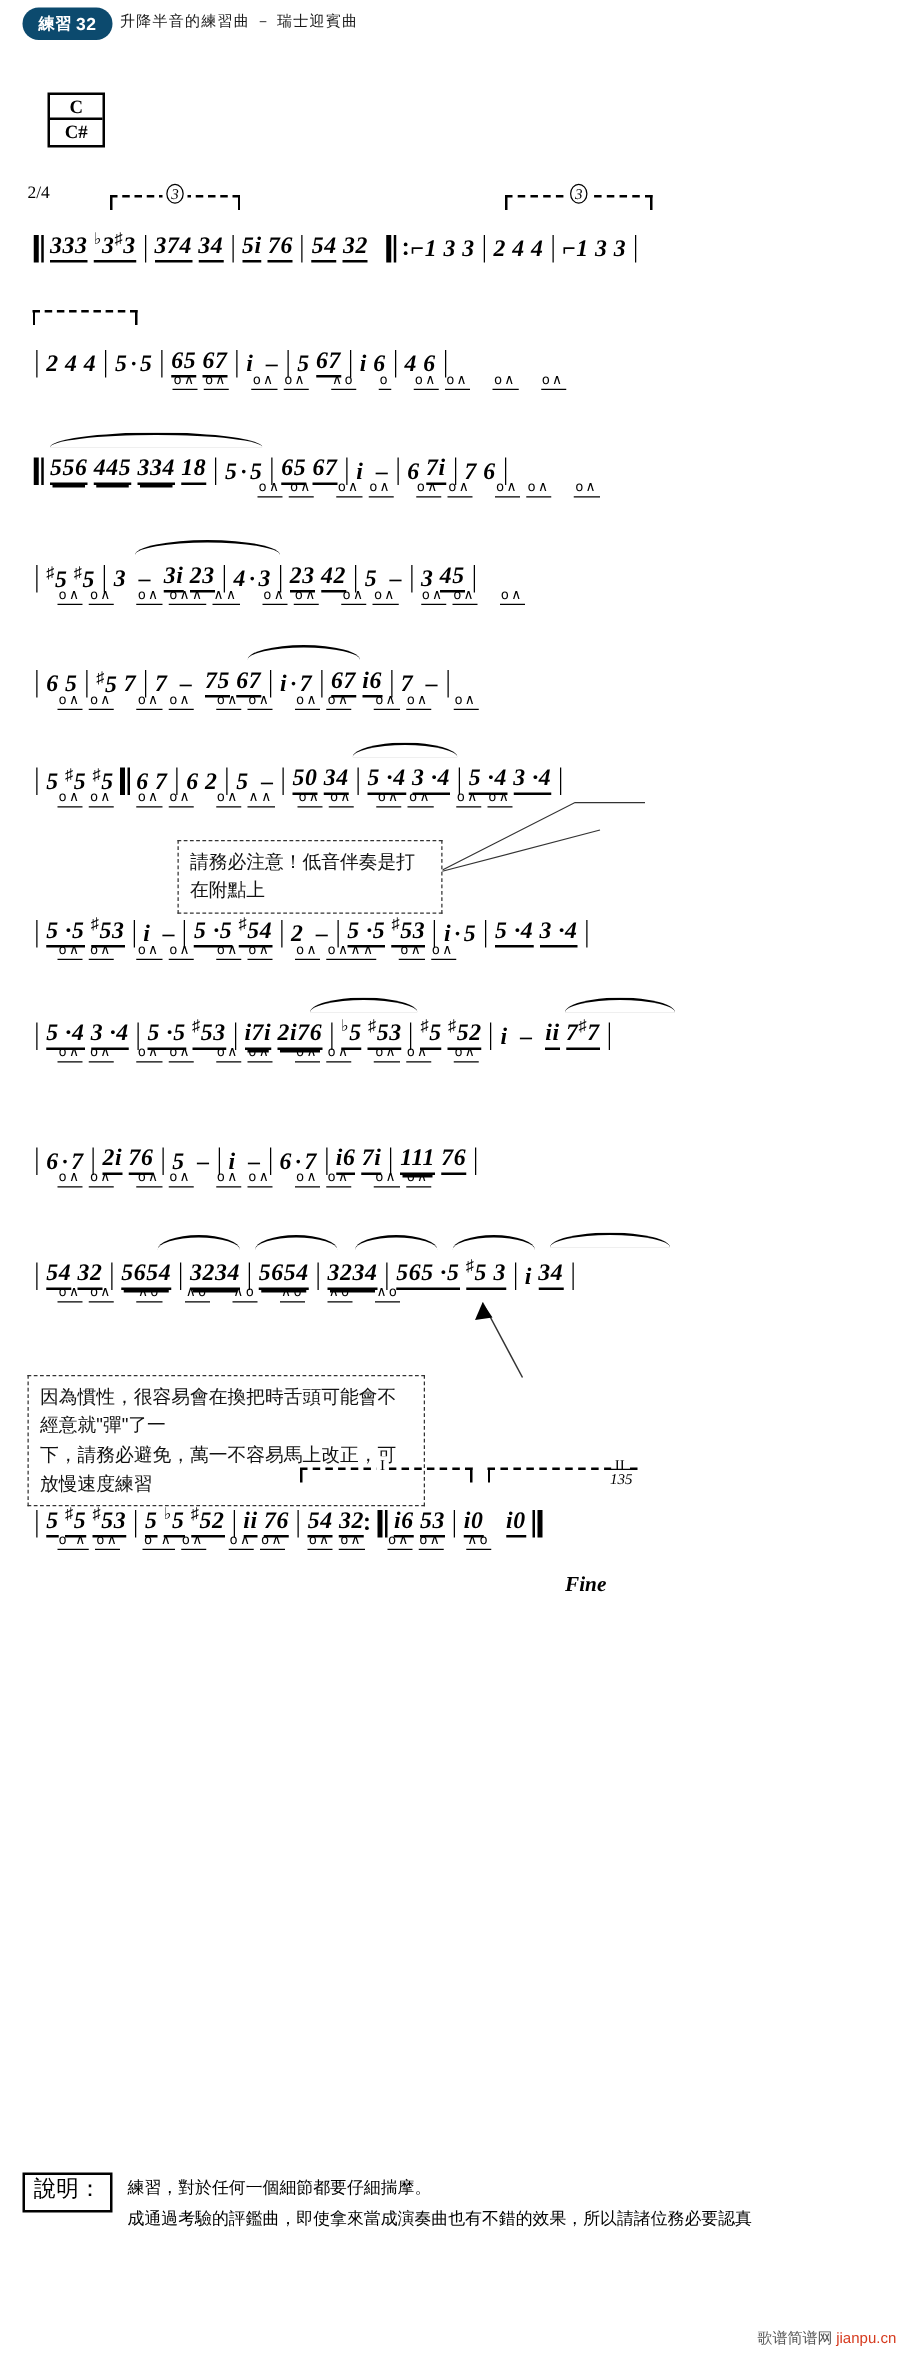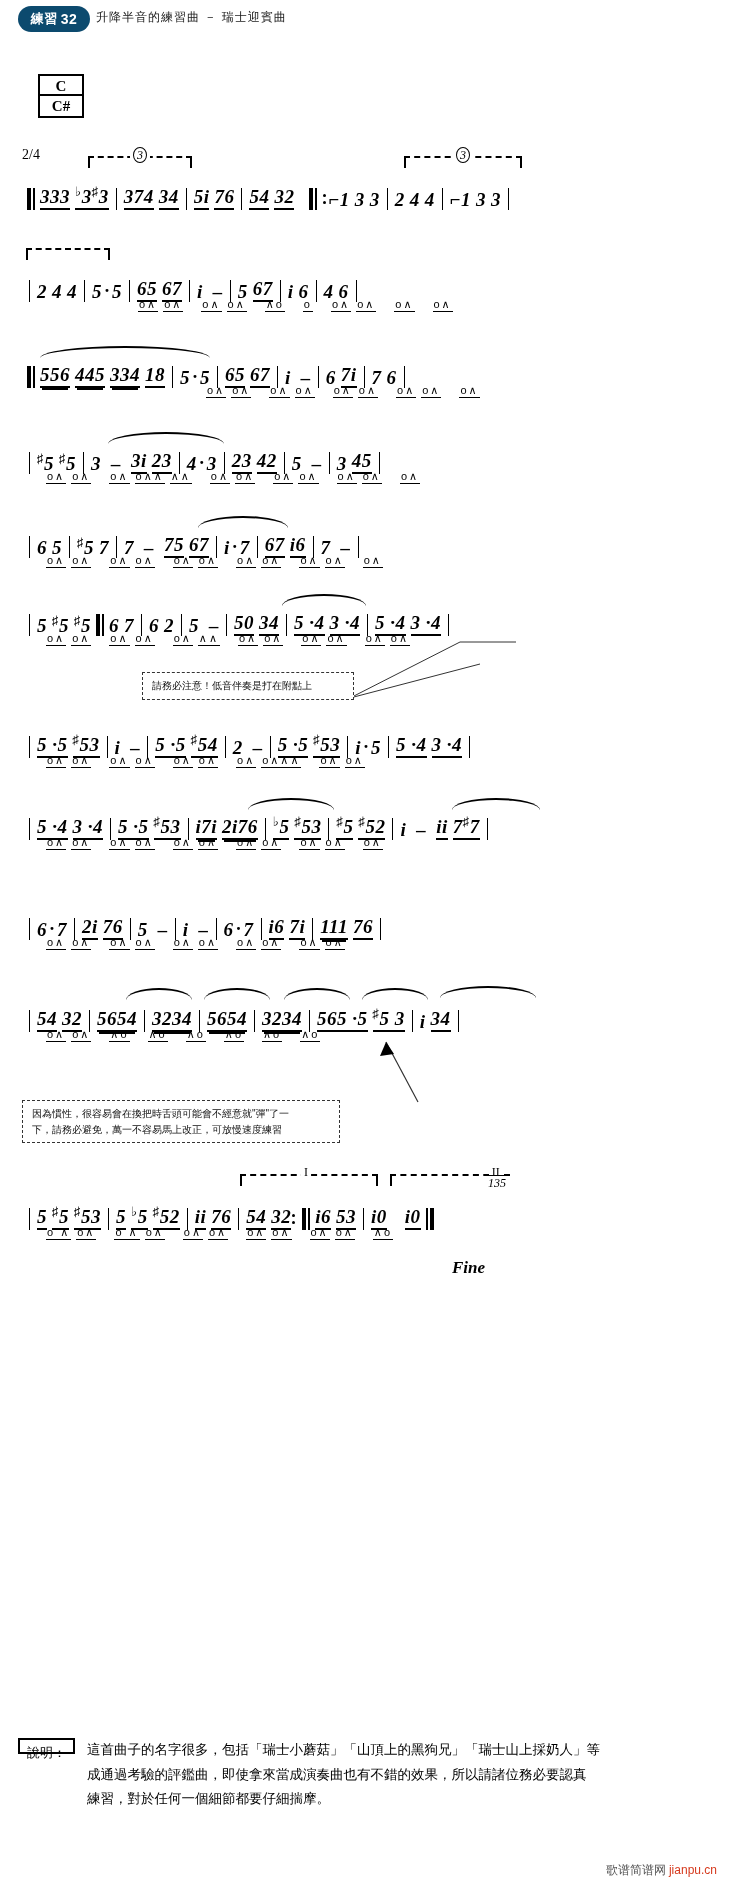--- a/index.html
+++ b/index.html
@@ -153,36 +153,36 @@
     font-family: "Liberation Serif", serif;
   }
 
   
   .callout {
     position: absolute;
     border: 1px dashed #333;
     background: #fff;
     padding: 5px 9px;
     font-family: "Liberation Sans", sans-serif;
-    font-size: 10px;
+    font-size: 15px;
     line-height: 1.55;
     color: #111;
   }
   .leader { position:absolute; }
 
   .fine {
     position:absolute; font-style: italic; font-weight: bold;
     font-size: 17px; font-family: "Liberation Serif", serif;
   }
 
   
   .notebox { position:absolute; left: 18px; top: 1738px; width: 700px; display:flex; }
   .notebox .lbl {
-    border: 2px solid #000; padding: 3px 7px; height: 16px;
-    font-family: Liberation Sans, sans-serif; font-size: 13px;
+    border: 2px solid #000; padding: 3px 7px; height: 32px;
+    font-family: Liberation Mono, monospace; font-size: 18px;
     white-space: nowrap; line-height: 20px;
   }
   .notebox .body {
     margin-left: 12px; font-family: "Liberation Sans", sans-serif;
     font-size: 13.5px; line-height: 1.82; color:#000;
   }
   .watermark {
     position:absolute; right: 14px; top: 1862px;
     font-family: "Liberation Sans", sans-serif; font-size: 12px; color:#555;
   }
@@ -871,21 +871,20 @@
         <span class="ac">∧o</span>
     </div>
   </div>
 </div>
 
 <div class="fine" style="left:452px; top:1258px">Fine</div>
 
 <div class="notebox">
   <div class="lbl">說明：</div>
   <div class="body">
-    <div>這首曲子的名字很多，包括「瑞士小蘑菇」「山頂上的黑狗兄」「瑞士山上採奶人」等</div>
+    <div>練習，對於任何一個細節都要仔細揣摩。</div>
     <div>成通過考驗的評鑑曲，即使拿來當成演奏曲也有不錯的效果，所以請諸位務必要認真</div>
-    <div>練習，對於任何一個細節都要仔細揣摩。</div>
   </div>
 </div>
 
 <div class="watermark">
   <span class="cn">歌谱简谱网</span><span class="en">jianpu.cn</span>
 </div>
 
 </body></html>

